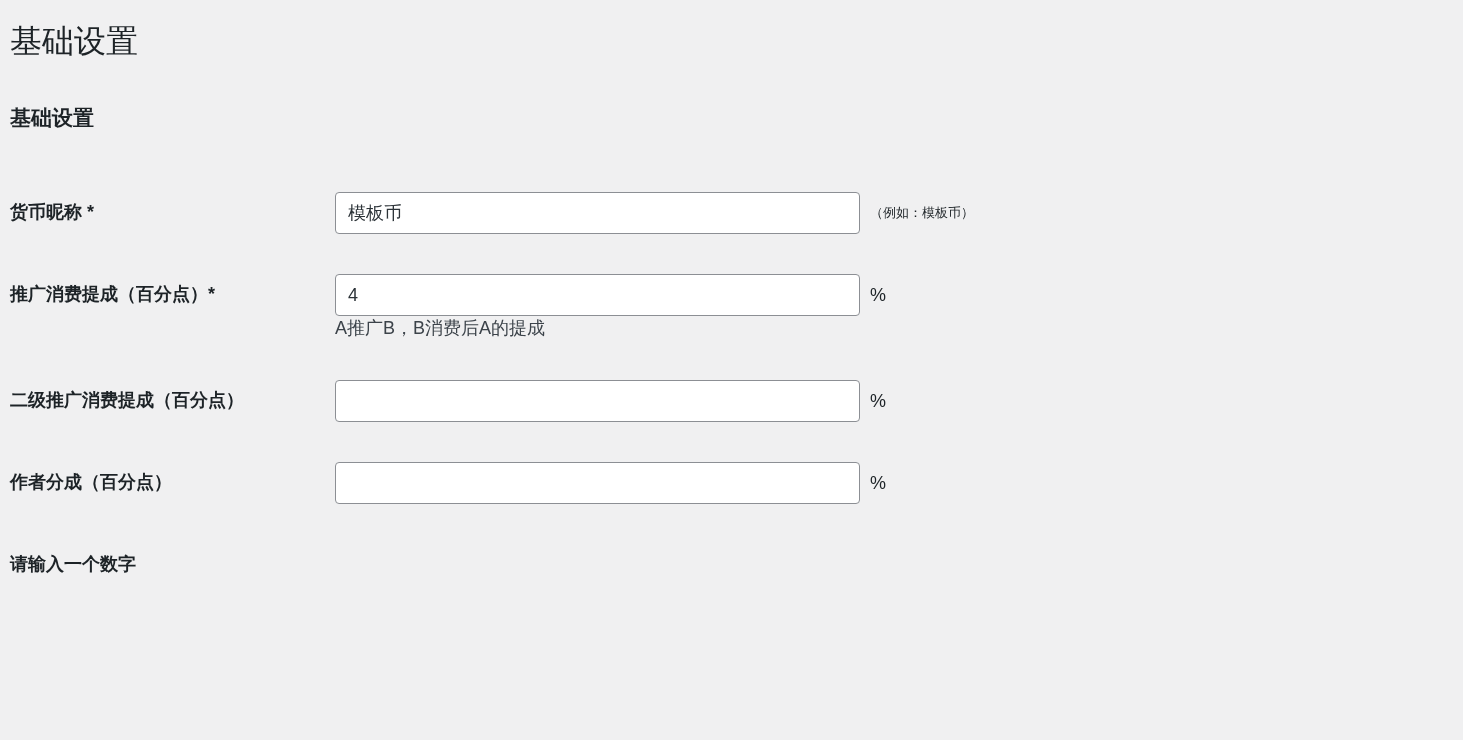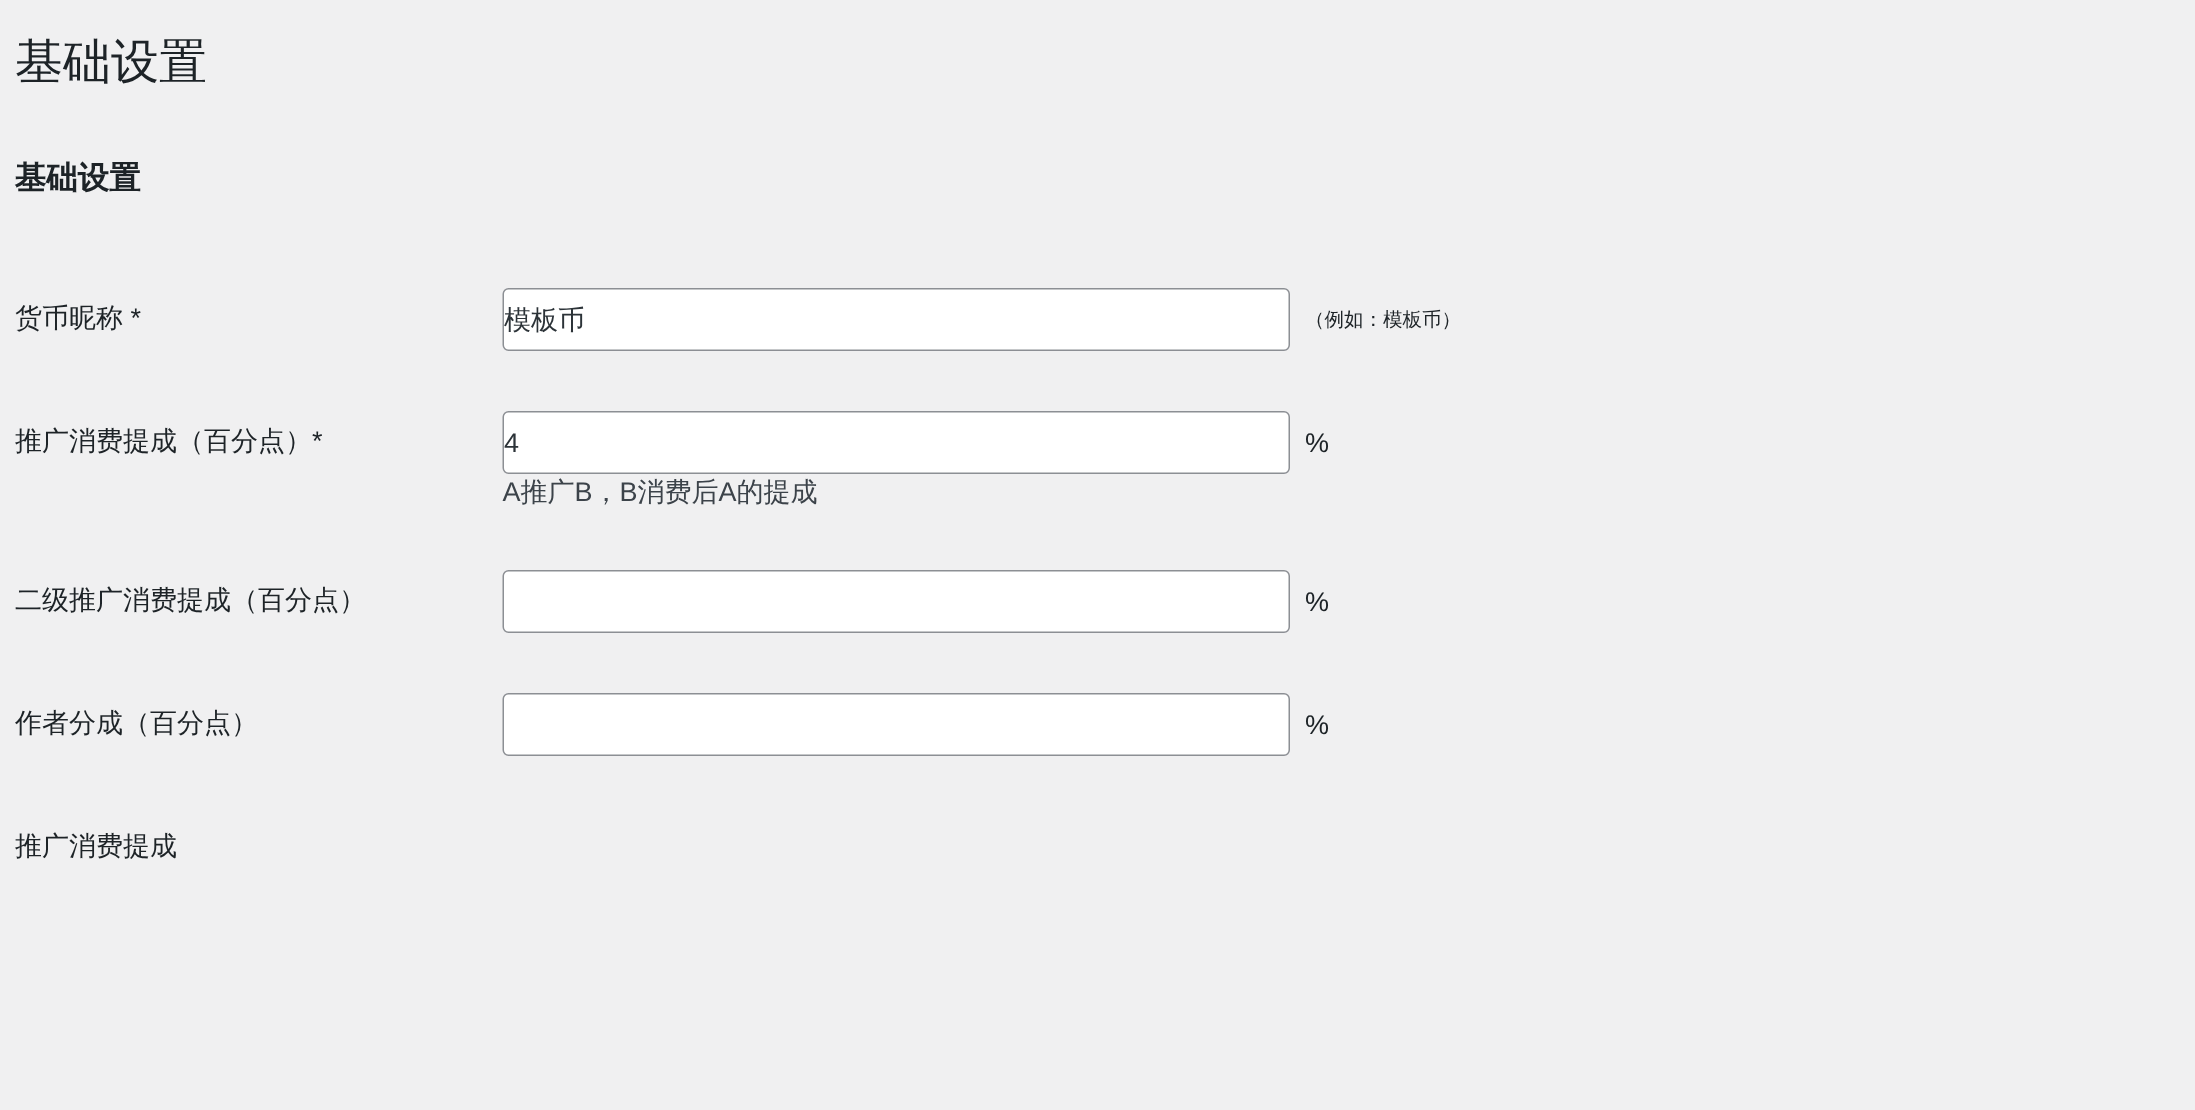--- a/index.html
+++ b/index.html
@@ -34,33 +34,34 @@
       display: flex;
       align-items: flex-start;
       padding: 20px 10px;
     }
     .form-label {
       width: 325px;
       flex-shrink: 0;
       font-size: 18px;
       color: #1d2327;
       padding-top: 8px;
+      font-weight: bold;
     }
     .form-field {
       flex: 1;
     }
     .input-row {
       display: flex;
       align-items: center;
       gap: 10px;
     }
     .text-input {
       width: 525px;
       height: 42px;
-      padding: 6px 0;
+      padding: 6px 12px;
       font-size: 18px;
       border: 1px solid #8c8f94;
       border-radius: 4px;
       background-color: #ffffff;
       color: #2c3338;
     }
     .suffix-text {
       font-size: 18px;
       color: #1d2327;
     }
@@ -117,16 +118,16 @@
     <div class="form-label">作者分成（百分点）</div>
     <div class="form-field">
       <div class="input-row">
         <input type="text" class="text-input" value="" style="">
         <span class="suffix-text">%</span>
       </div>
     </div>
   </div>
 
   <div class="form-row">
-    <div class="form-label">推广消费提成</div>
+    <div class="form-label">请输入一个数字</div>
   </div>
 
 </div>
 
 </body></html>

